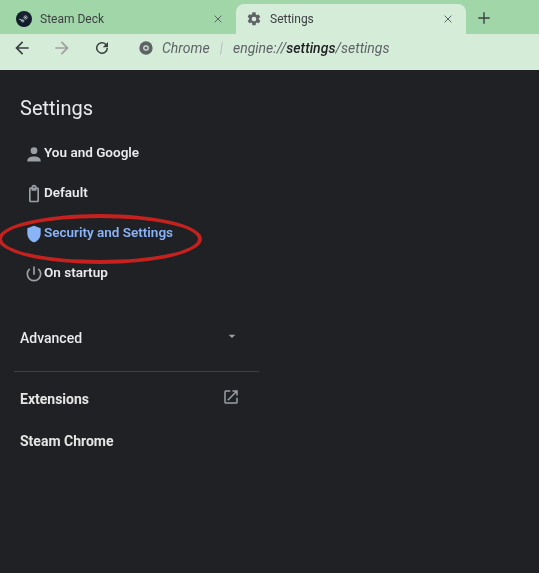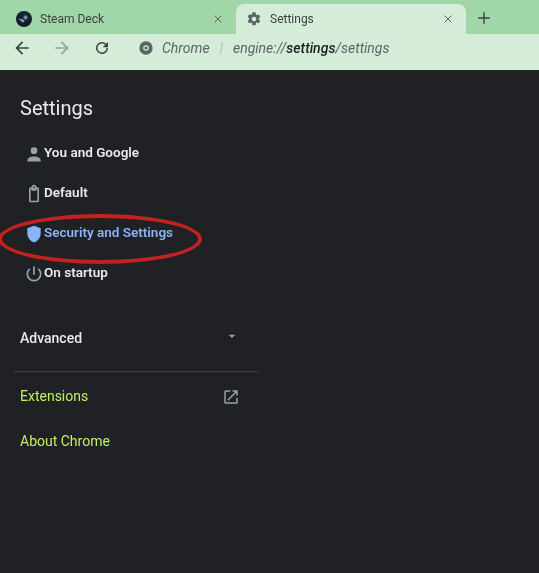--- a/index.html
+++ b/index.html
@@ -170,26 +170,27 @@
     cursor: pointer;
   }
   .divider {
     border: none;
     border-top: 1px solid #3c4043;
     margin: 0 14px 0 14px;
     width: 245px;
   }
   .footer-item {
     display: flex;
+    align-items: center;
     justify-content: space-between;
     padding: 16px 20px 8px 20px;
     width: 260px;
-    color: #bef264;
+    color: #e5e5e5;
     font-size: 14px;
-    font-weight: 400;
+    font-weight: 700;
     cursor: pointer;
   }
   .footer-item .ext-icon {
     color: #9aa0a6;
   }
 
   
   .highlight-ellipse {
     position: absolute;
     left: -2px;
@@ -347,15 +348,15 @@
   <div class="footer-item">
     <span>Extensions</span>
     <span class="ext-icon">
       <svg viewBox="0 0 24 24" width="18" height="18" fill="currentColor">
           <path d="M14 3v2h3.59L7 15.59 8.41 17 19 6.41V10h2V3h-7zM5 5h6V3H5a2 2 0 0 0-2 2v14a2 2 0 0 0 2 2h14a2 2 0 0 0 2-2v-6h-2v6H5V5z"></path>
         </svg>
     </span>
   </div>
 
   <div class="footer-item">
-    <span>About Chrome</span>
+    <span>Steam Chrome</span>
   </div>
 </div>
 
 </body></html>

